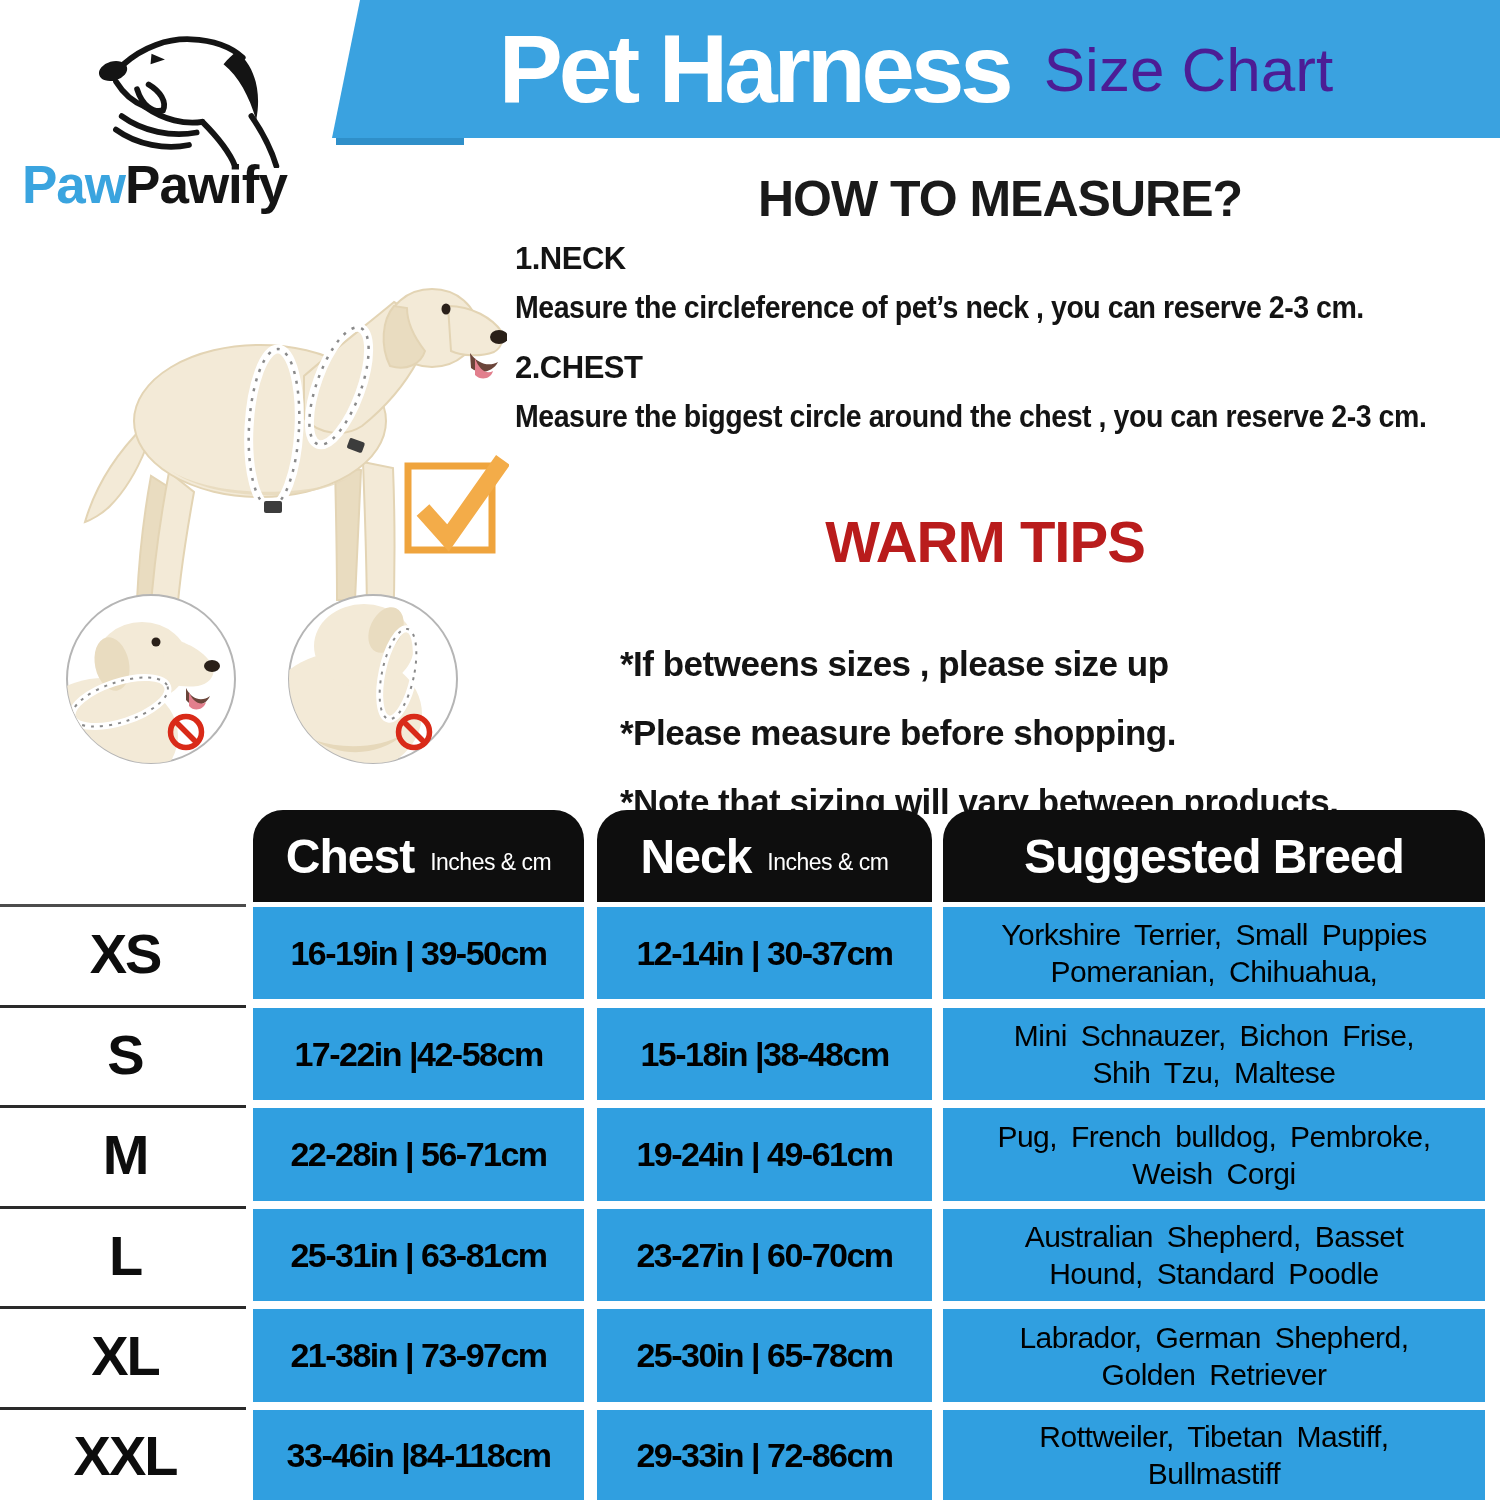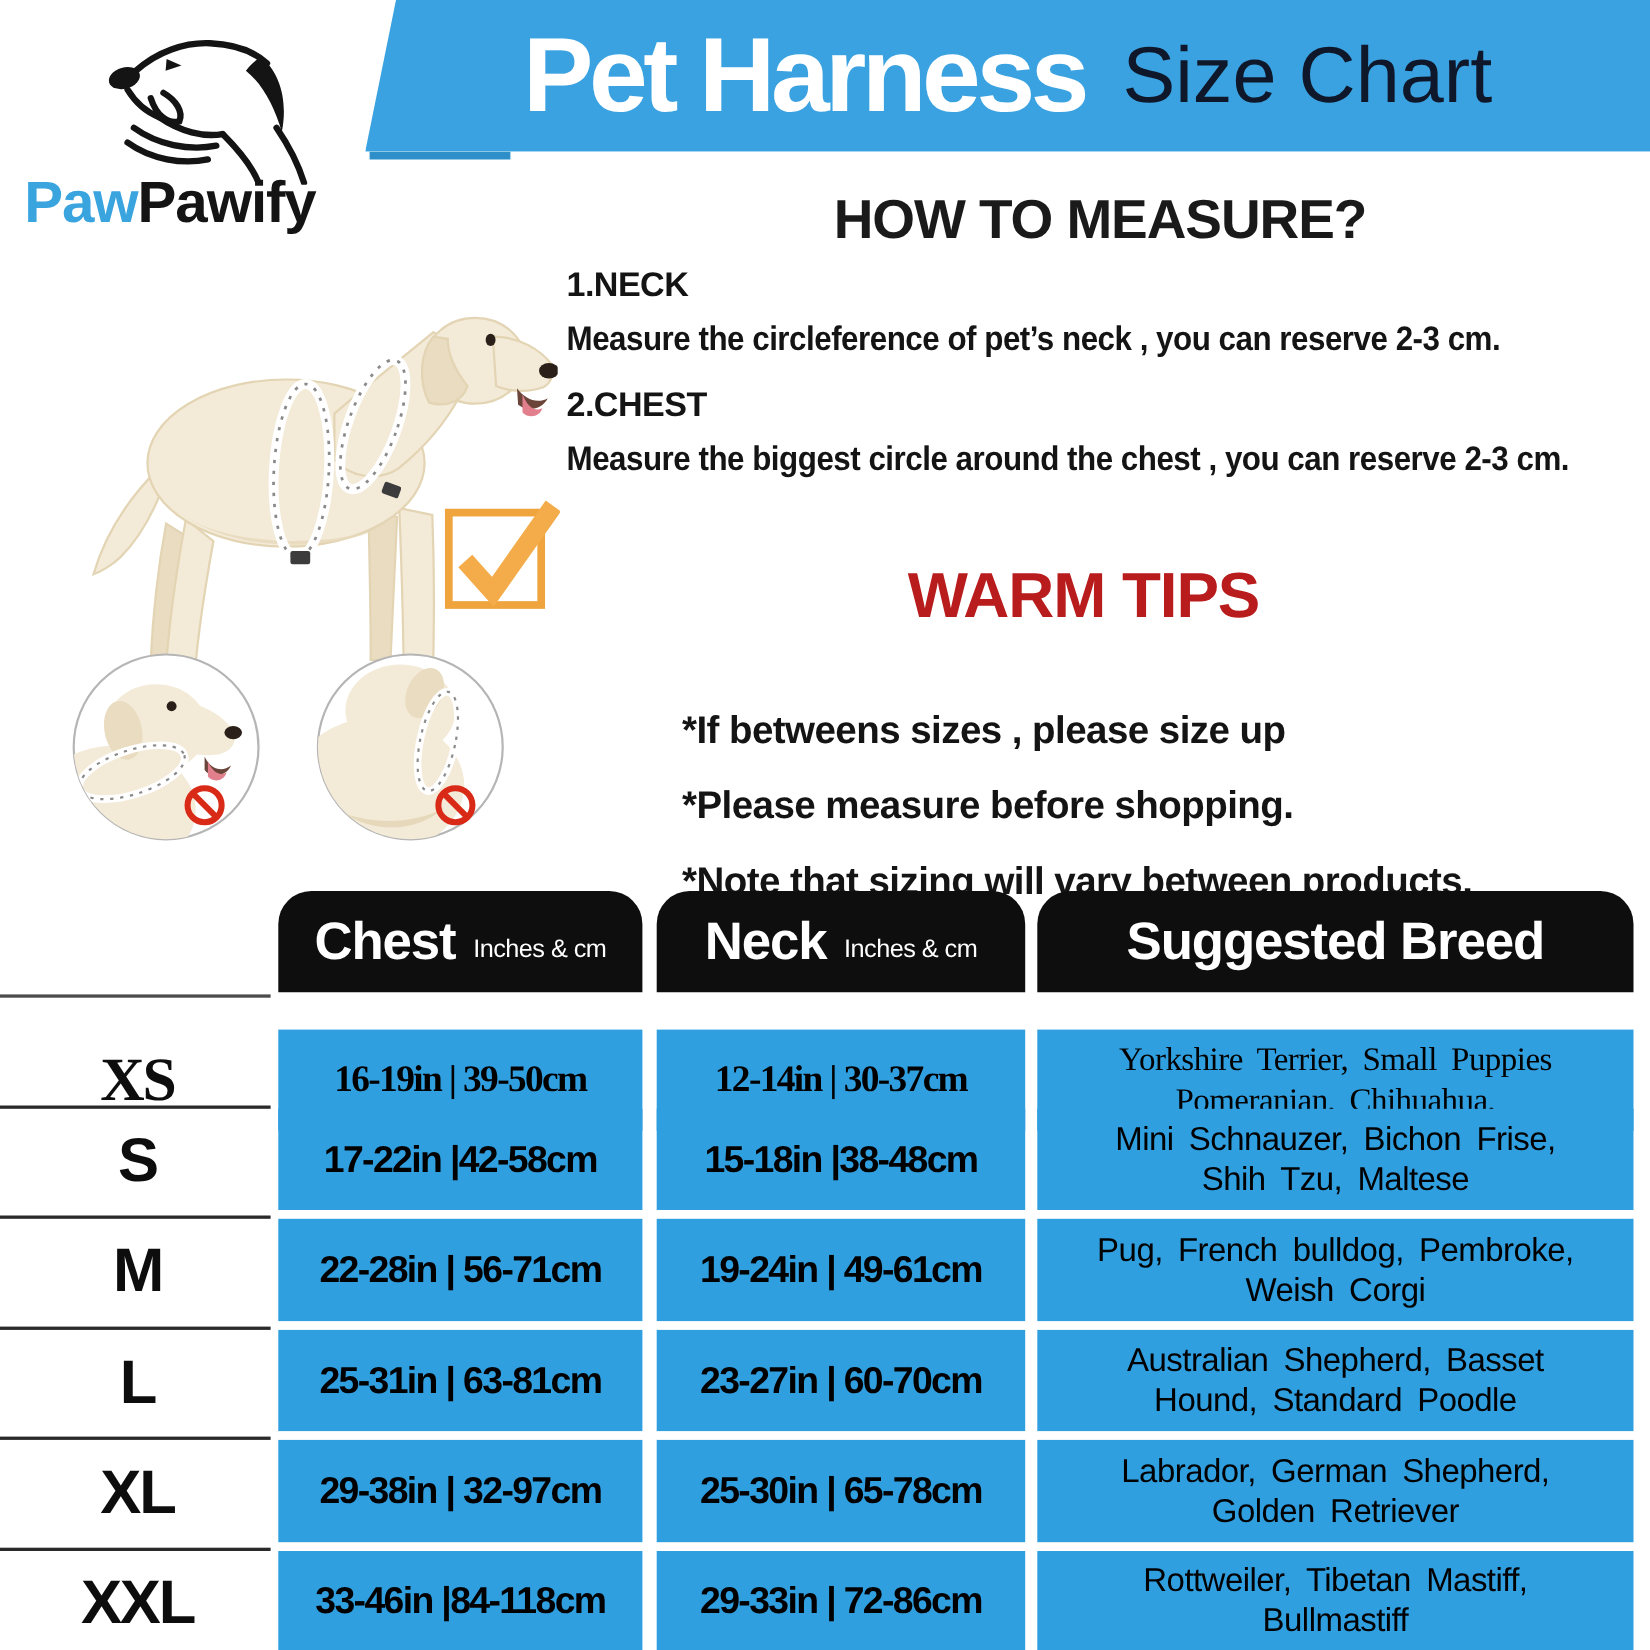--- a/index.html
+++ b/index.html
@@ -9,21 +9,21 @@
   }
   
   .banner{
     position:absolute;left:332px;top:0;width:1168px;height:138px;
     background:var(--banner-blue);
     clip-path:polygon(28px 0,100% 0,100% 100%,0 100%);
     display:flex;align-items:center;justify-content:center;gap:34px;
   }
   .banner-tab{position:absolute;left:336px;top:138px;width:128px;height:7px;background:var(--banner-blue-dark);}
   .title-bold{font-size:96px;font-weight:700;color:#fff;letter-spacing:-4px;}
-  .title-light{font-size:72px;font-weight:400;color:#0f172a;letter-spacing:0;}
+  .title-light{font-size:62px;font-weight:400;color:#4c1d95;letter-spacing:0;}
   
   .logo-art{position:absolute;left:86px;top:22px;width:228px;height:146px;}
   .logo-text{position:absolute;left:22px;top:154px;font-size:53px;font-weight:700;letter-spacing:-1px;white-space:nowrap;}
   .logo-text .paw{color:var(--logo-blue);}
   .logo-text .pawify{color:#141414;}
   
   .htm-heading{position:absolute;left:700px;top:170px;width:600px;text-align:center;
     font-size:50px;font-weight:700;letter-spacing:-1px;color:#1a1a1a;}
   .steps{position:absolute;left:515px;top:241px;width:960px;}
   .step-label{font-size:31px;font-weight:700;letter-spacing:-0.5px;}
@@ -45,21 +45,21 @@
   .thead.chest{left:253px;width:331px;}
   .thead.neck{left:597px;width:335px;}
   .thead.breed{left:943px;width:542px;}
   .thead .t{font-size:48px;font-weight:700;letter-spacing:-1px;}
   .thead .s{font-size:23px;font-weight:400;margin-top:12px;letter-spacing:-0.5px;}
   .sep{position:absolute;left:0;width:246px;height:3px;background:#2a2a2a;}
   .sep.s0{top:904px;background:#4c4c4c;}
   .sep.s1{top:1005px;} .sep.s2{top:1105px;} .sep.s3{top:1206px;}
   .sep.s4{top:1306px;} .sep.s5{top:1407px;}
   .trow{position:absolute;left:0;width:1500px;}
-  .trow.r0{top:936px;height:92px;font-family:Liberation Serif, serif;} .trow.r1{top:1008px;height:92px;}
+  .trow.r0{top:907px;height:92px;} .trow.r1{top:1008px;height:92px;}
   .trow.r2{top:1108px;height:93px;} .trow.r3{top:1209px;height:92px;}
   .trow.r4{top:1309px;height:93px;} .trow.r5{top:1410px;height:90px;}
   .cell{position:absolute;top:0;height:100%;display:flex;align-items:center;justify-content:center;}
   .cell.label{left:0;width:250px;font-size:56px;font-weight:700;letter-spacing:-2px;color:#0d0d0d;}
   .cell.blue{background:var(--table-blue);color:#000000;}
   .cell.chest{left:253px;width:331px;font-size:34px;font-weight:700;letter-spacing:-1.5px;}
   .cell.neck{left:597px;width:335px;font-size:34px;font-weight:700;letter-spacing:-1.5px;}
   .cell.breed{left:943px;width:542px;font-size:30px;font-weight:400;line-height:37px;
     flex-direction:column;text-align:center;word-spacing:6px;letter-spacing:-0.5px;}
 </style>
@@ -245,21 +245,21 @@
       <div class="cell blue chest">25-31in | 63-81cm</div>
       <div class="cell blue neck">23-27in | 60-70cm</div>
       <div class="cell blue breed">
         <span>Australian Shepherd, Basset</span>
         <span>Hound, Standard Poodle</span>
       </div>
     </div>
 
     <div class="trow r4">
       <div class="cell label">XL</div>
-      <div class="cell blue chest">29-38in | 32-97cm</div>
+      <div class="cell blue chest">21-38in | 73-97cm</div>
       <div class="cell blue neck">25-30in | 65-78cm</div>
       <div class="cell blue breed">
         <span>Labrador, German Shepherd,</span>
         <span>Golden Retriever</span>
       </div>
     </div>
 
     <div class="trow r5">
       <div class="cell label">XXL</div>
       <div class="cell blue chest">33-46in |84-118cm</div>

